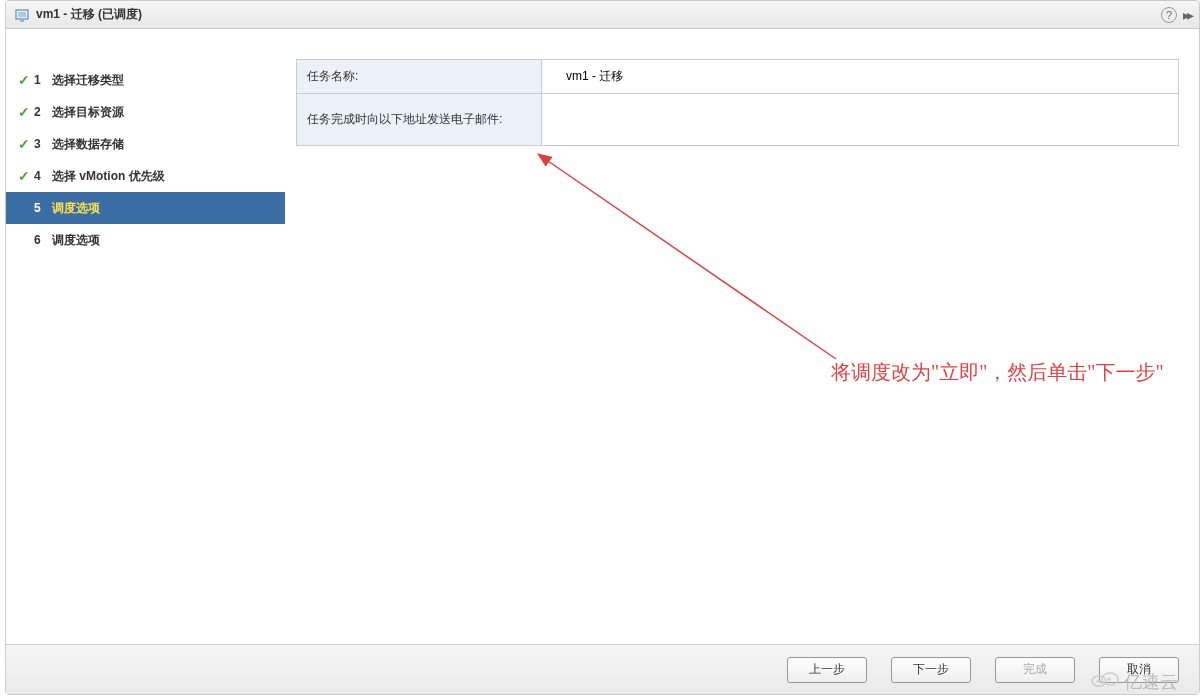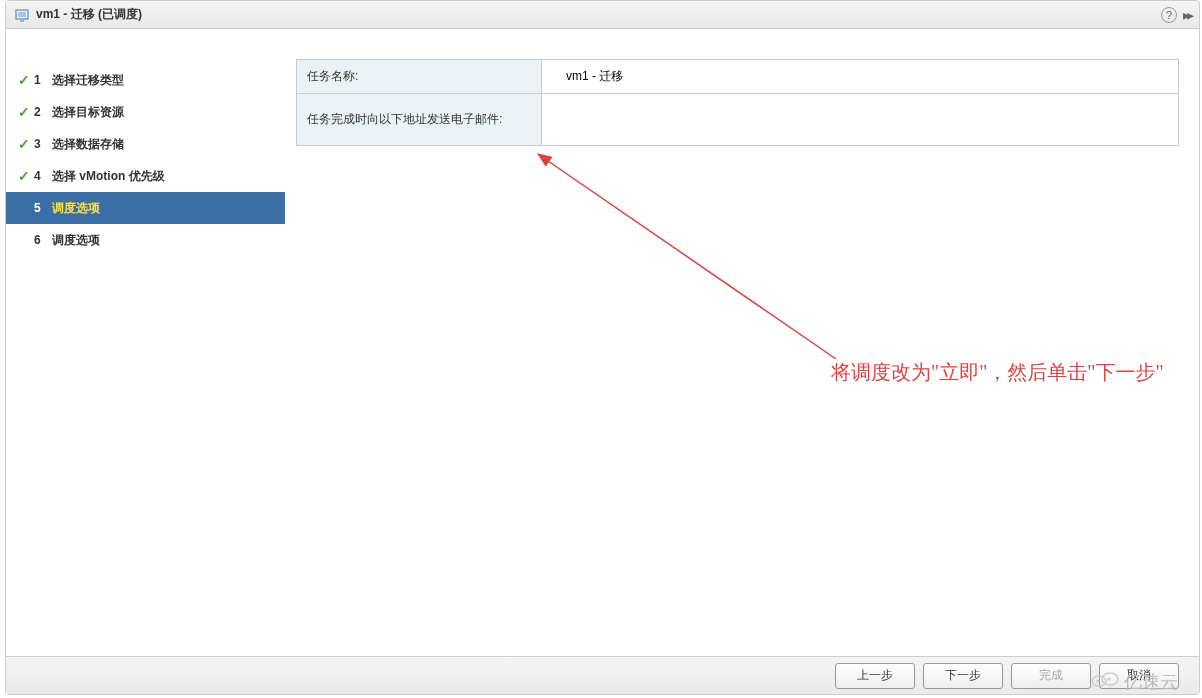--- a/index.html
+++ b/index.html
@@ -185,28 +185,28 @@
       color: #e04040;
       font-size: 20px;
       font-family: "SimSun", serif;
       font-weight: normal;
     }
     .arrow-svg {
       position: absolute;
       pointer-events: none;
     }
     .footer {
-      height: 38px;
+      height: 50px;
       background: linear-gradient(to bottom, #f5f5f5, #eaeaea);
       border-top: 1px solid #ccc;
       display: flex;
       align-items: center;
       justify-content: flex-end;
       padding: 16px 20px;
-      gap: 8px;
+      gap: 24px;
     }
     .btn {
       min-width: 80px;
       height: 26px;
       border: 1px solid #999;
       border-radius: 3px;
       background: linear-gradient(to bottom, #fff, #eee);
       color: #333;
       font-size: 12px;
       cursor: pointer;

